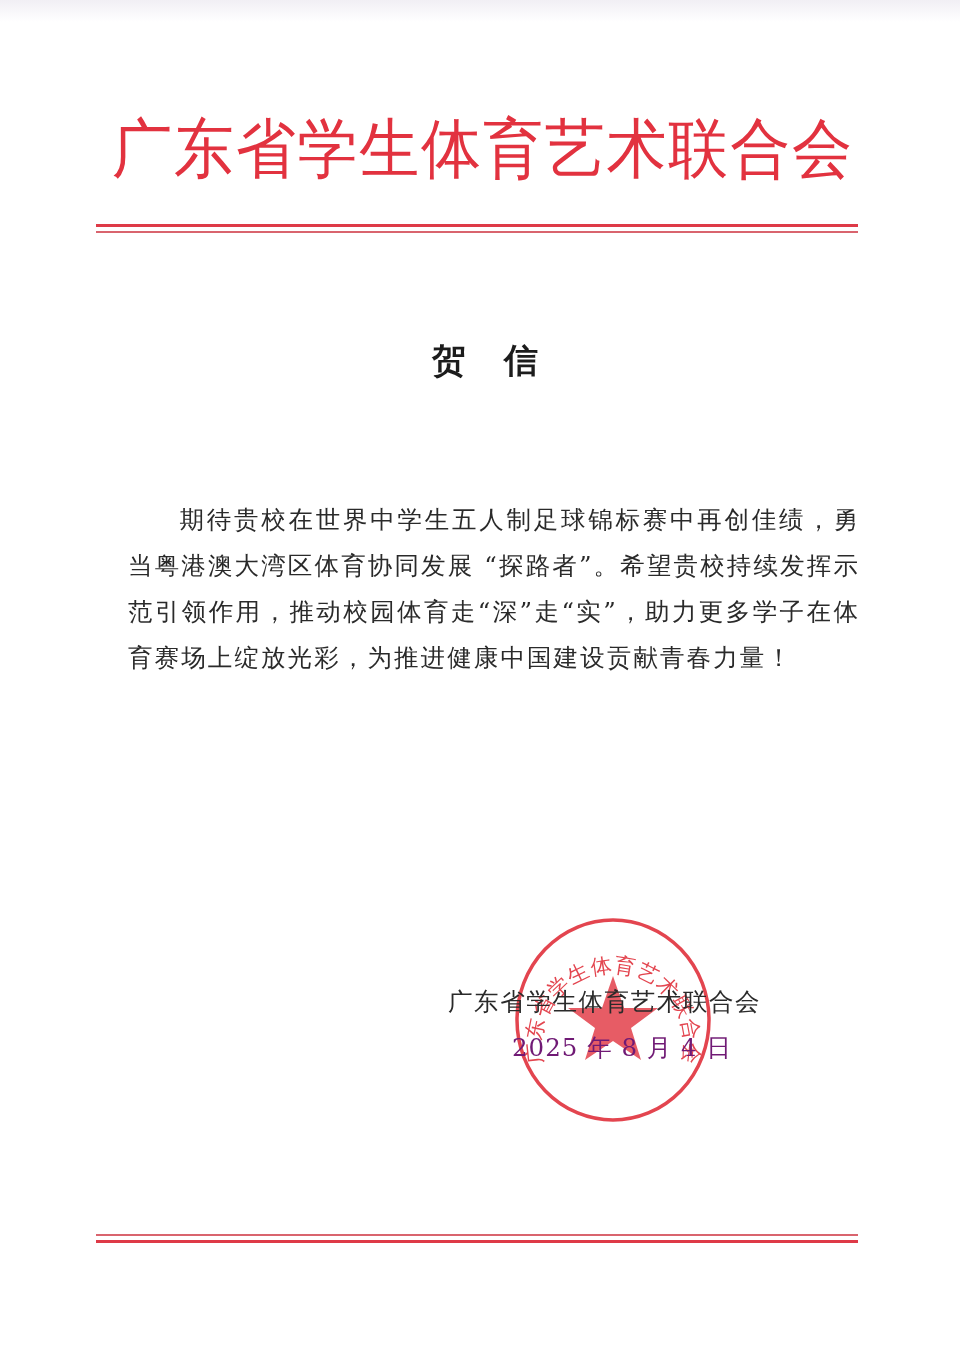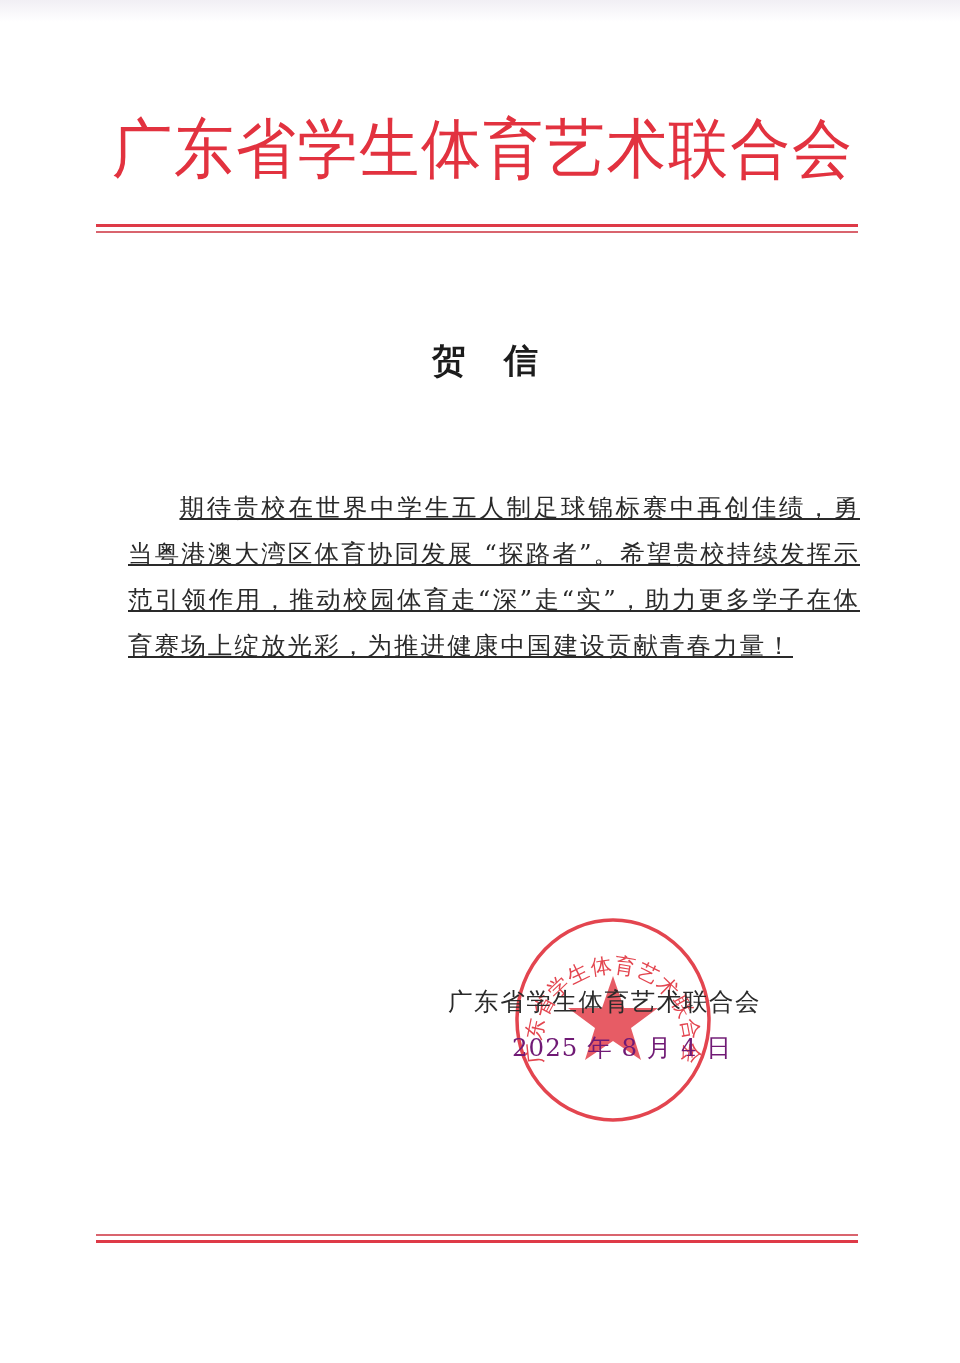--- a/index.html
+++ b/index.html
@@ -75,22 +75,21 @@
       letter-spacing: 2.1px;
       text-align: justify;
     }
     .body-text p {
       margin: 0;
     }
     .body-text p.indent {
       text-indent: 2.1em;
     }
     .body-text p.gap {
-      margin-top: 3px;
-      text-decoration: underline;
+      margin-top: 15px;
     }
 
     .stamp {
       position: absolute;
       left: 513px;
       top: 918px;
       width: 200px;
       height: 205px;
       opacity: 0.9;
     }

